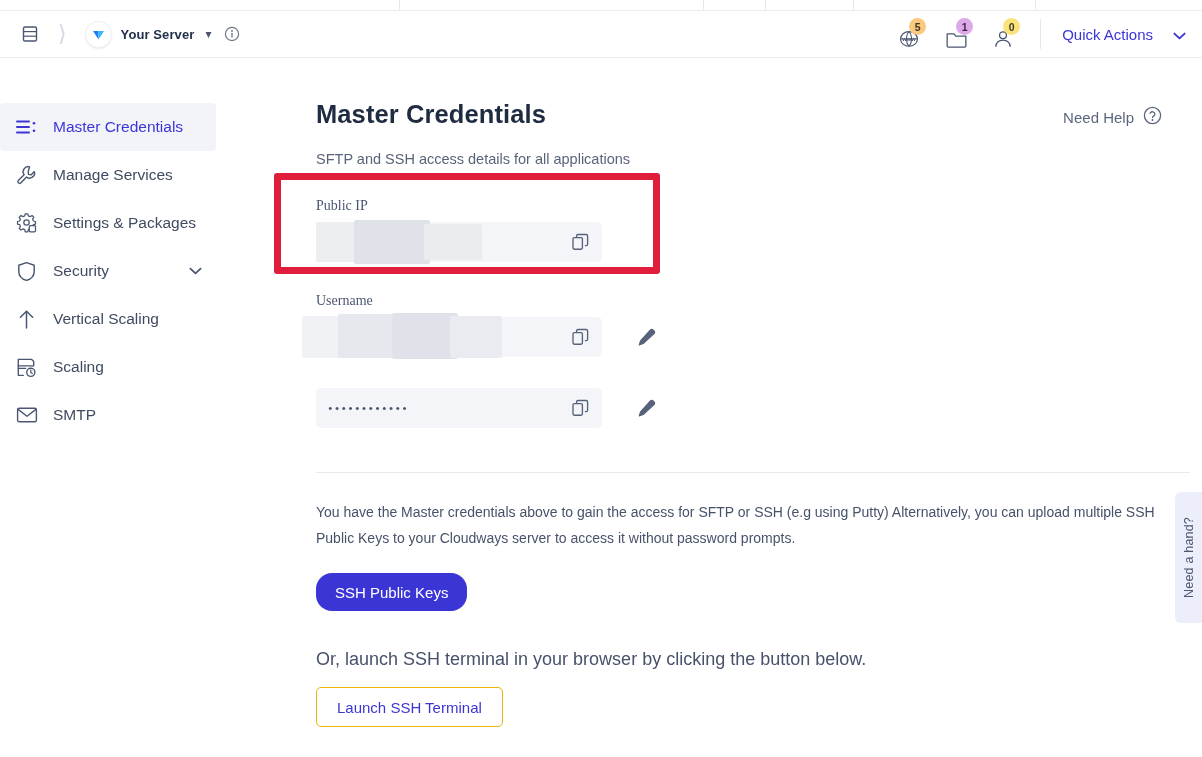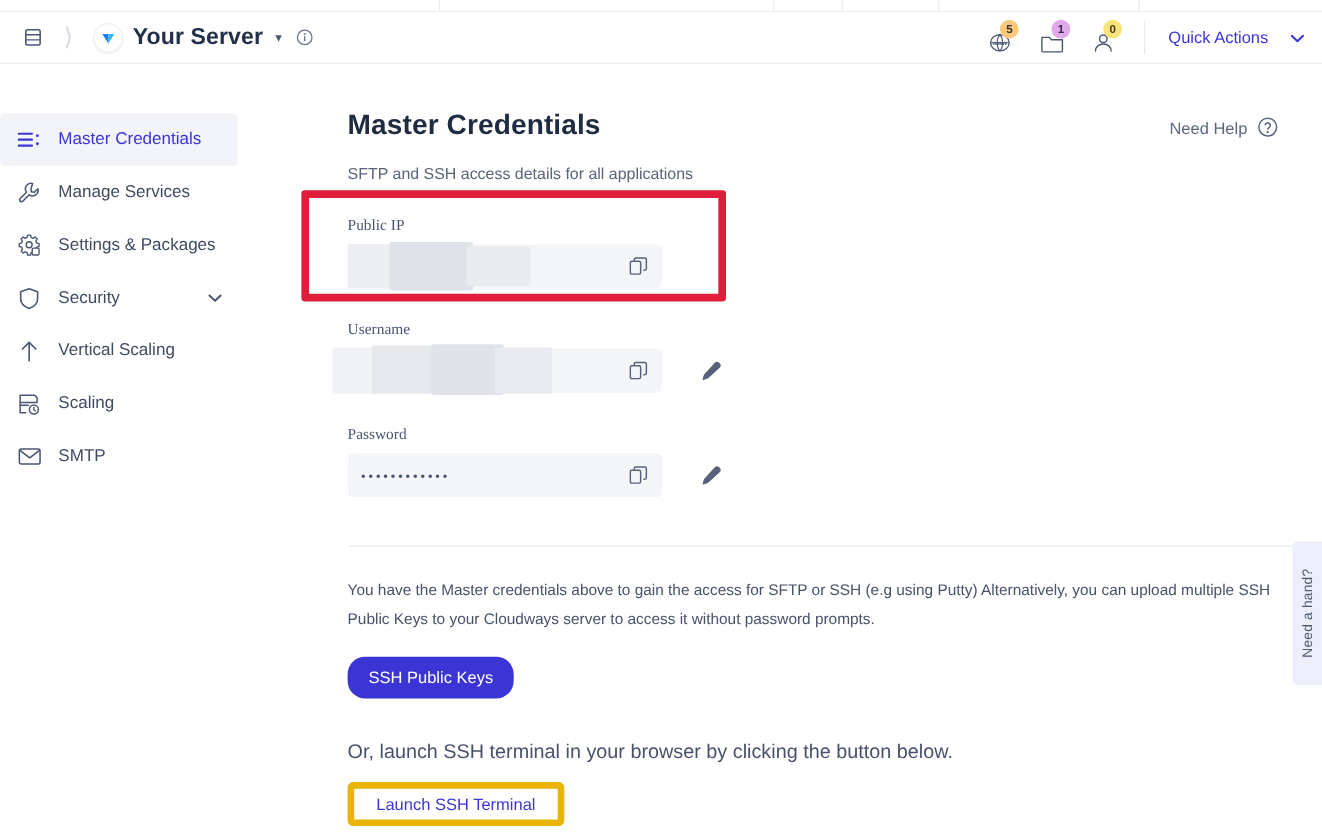--- a/index.html
+++ b/index.html
@@ -23,21 +23,21 @@
     display:flex; align-items:center;
   }
   .hamburger { margin-left:20px; width:20px; height:20px; display:flex; align-items:center; justify-content:center; cursor:pointer; }
   .chev-sep { margin-left:18px; color:#d4d8e0; font-size:22px; font-weight:300; line-height:1; }
   .brand { display:flex; align-items:center; margin-left:18px; cursor:pointer; }
   .brand-logo {
     width:27px; height:27px; border-radius:50%; background:#fff;
     border:1px solid #eceff4; display:flex; align-items:center; justify-content:center;
     box-shadow:0 1px 2px rgba(30,40,70,.08);
   }
-  .brand-name { margin-left:9px; font-size:21px; font-weight:700; color:#22304a; letter-spacing:.1px; }
+  .brand-name { margin-left:9px; font-size:13px; font-weight:700; color:#22304a; letter-spacing:.1px; }
   .brand-caret { margin-left:11px; color:#4a5670; font-size:12px; }
   .info-icon { margin-left:13px; width:16px; height:16px; }
 
   .header-right { margin-left:auto; display:flex; align-items:center; padding-right:16px; }
   .hicon { position:relative; width:34px; height:30px; margin-left:13px; display:flex; align-items:flex-end; justify-content:center; cursor:pointer; }
   .badge {
     position:absolute; top:-1px; right:0px; min-width:17px; height:17px; border-radius:50%;
     font-size:10.5px; font-weight:700; color:#3a3326;
     display:flex; align-items:center; justify-content:center;
   }
@@ -99,21 +99,21 @@
 
   .btn-primary {
     margin-top:22px; display:inline-flex; align-items:center; justify-content:center;
     height:38px; padding:0 19px; background:#3c35d6; color:#fff;
     font-size:15px; font-weight:500; border:none; border-radius:16px; cursor:pointer;
     font-family:"Liberation Sans", sans-serif;
   }
   .btn-outline {
     margin-top:17px; display:inline-flex; align-items:center; justify-content:center;
     height:40px; padding:0 20px; background:#fff; color:#3c35d6;
-    font-size:15px; border:6px solid #eab308; border-radius:5px; cursor:pointer;
+    font-size:15px; border:1px solid #eab308; border-radius:5px; cursor:pointer;
     font-family:"Liberation Sans", sans-serif;
   }
   .note-text { margin-top:38px; font-size:18px; color:#47526a; }
 
   
   .side-tab {
     position:absolute; right:0; top:492px; width:27px; height:131px;
     background:#eceefb; border-radius:6px 0 0 6px;
     display:flex; align-items:center; justify-content:center; cursor:pointer;
   }
@@ -332,21 +332,20 @@
       <div class="edit-btn">
         <svg width="19" height="19" viewBox="0 0 19 19" fill="none">
           <path d="M13.4 1.9 a1.9 1.9 0 0 1 2.7 0 l1 1 a1.9 1.9 0 0 1 0 2.7 L6.2 15.6 l-4 1.3 1.3 -4 Z" fill="#56617a" stroke="#56617a" stroke-width="1.1" stroke-linejoin="round"></path>
         </svg>
       </div>
     </div>
   </div>
 
   
   <div class="field" style="margin-top:31px">
-    <div class="field-label">Password</div>
     <div class="field-row">
       <div class="field-box pass">
         <span class="mask-dots">••••••••••••</span>
         <div class="copy-btn">
           <svg width="17" height="18" viewBox="0 0 17 18" fill="none">
             <rect x="1" y="4.6" width="9.4" height="11.6" rx="1.4" stroke="#56617a" stroke-width="1.35"></rect>
             <path d="M4.6 4.1 V2.9 a1.4 1.4 0 0 1 1.4 -1.4 h8.2 a1.4 1.4 0 0 1 1.4 1.4 v8.3 a1.4 1.4 0 0 1 -1.4 1.4 h-1.3" stroke="#56617a" stroke-width="1.35" stroke-linejoin="round"></path>
           </svg>
         </div>
       </div>

